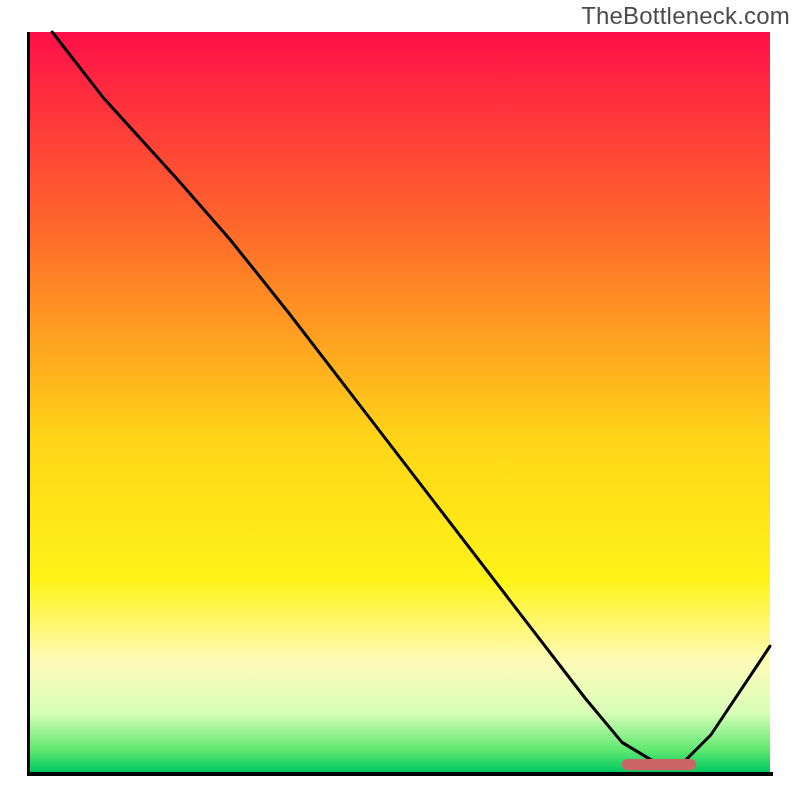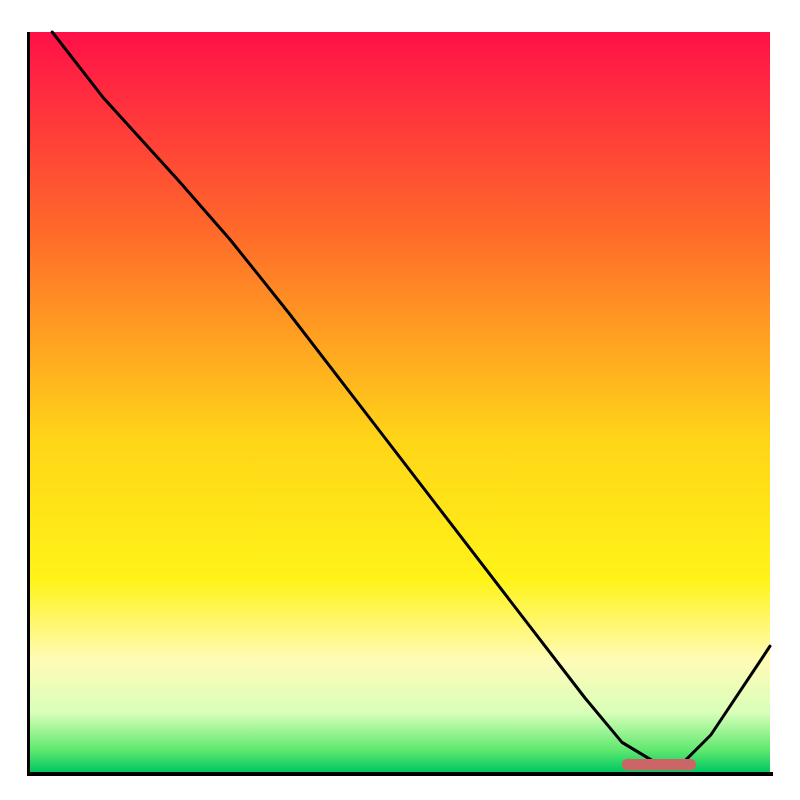--- a/index.html
+++ b/index.html
@@ -48,20 +48,21 @@
     top: 32px;
     width: 740px;
     height: 740px;
     overflow: visible;
   }
 </style>
 </head>
 <body>
 <div class="stage">
 
+  <div class="watermark">TheBottleneck.com</div>
 
   <div class="axis y"></div>
   <div class="axis x"></div>
 
   <svg class="chart" viewBox="0 0 740 740" preserveAspectRatio="none">
     <defs>
       <linearGradient id="bg-grad" x1="0" y1="0" x2="0" y2="1">
         <stop id="g0" offset="0%" stop-color="#ff1048"></stop>
         <stop id="g1" offset="27%" stop-color="#ff6a2a"></stop>
         <stop id="g2" offset="55.00000000000001%" stop-color="#ffd518"></stop>

